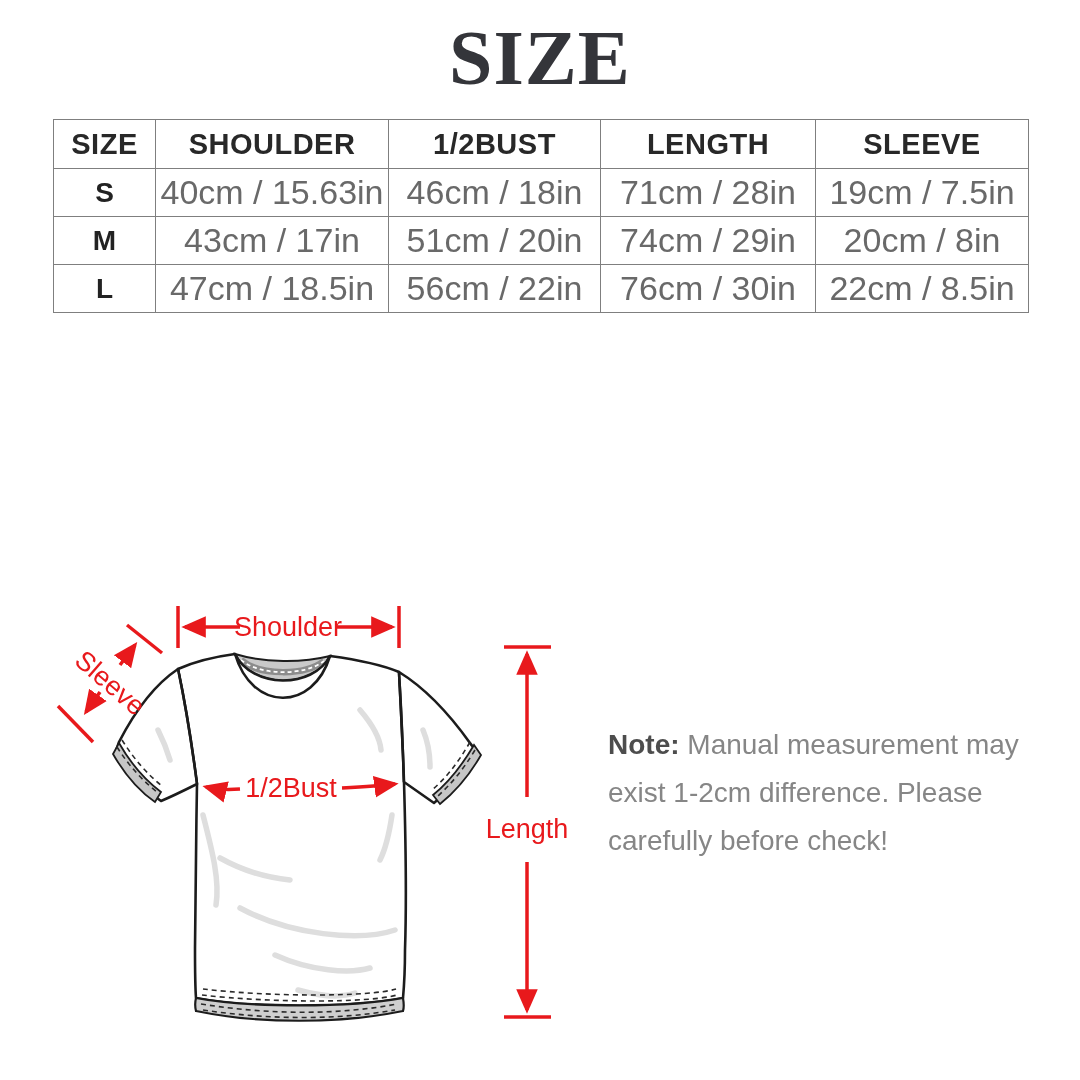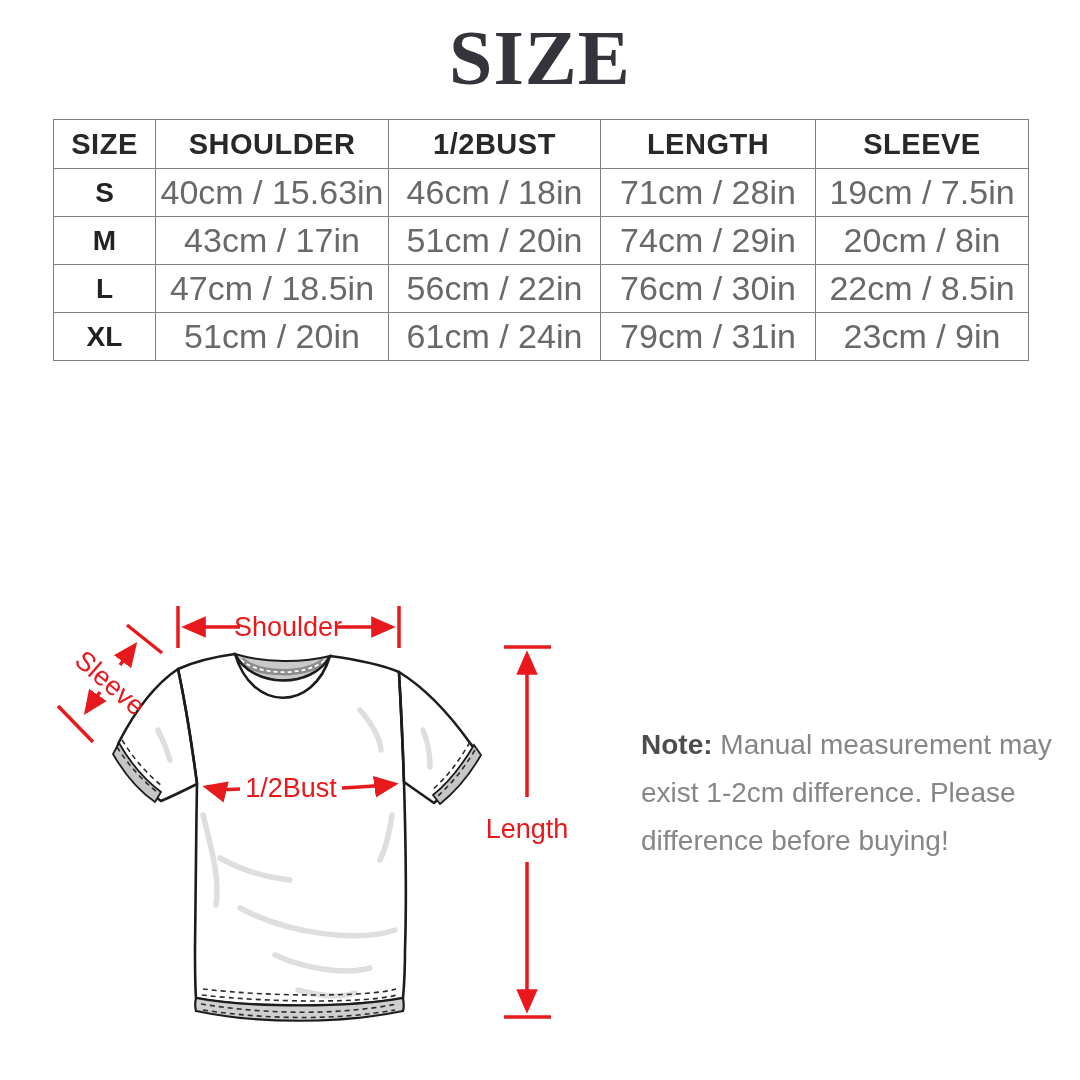--- a/index.html
+++ b/index.html
@@ -49,21 +49,21 @@
   .wrinkle{fill:none;stroke:#dedede;stroke-width:5.5;stroke-linecap:round;}
   .stitch{fill:none;stroke:#2a2a2a;stroke-width:1.6;stroke-dasharray:5 4;}
   .grayfill{fill:#c9c9c9;stroke:var(--outline);stroke-width:2;}
   .cuff{fill:#c6c6c6;stroke:var(--outline);stroke-width:1.8;}
   .hemlip{fill:#cfcfcf;stroke:var(--outline);stroke-width:2.2;}
   .redln{fill:none;stroke:var(--accent-red);stroke-width:3.5;}
   .redtxt{fill:var(--accent-red);font-family:"Liberation Sans",sans-serif;font-size:27px;}
 
   .note{
     position:absolute;left:608px;top:721px;width:420px;
-    font-size:28px;line-height:48px;color:var(--note-text);margin-left:33px;
+    font-size:28px;line-height:48px;color:var(--note-text);
   }
   .note .lbl{font-weight:700;color:var(--note-label);}
 </style>
 </head>
 <body>
 
 <div class="page">
 
   <div class="title">SIZE</div>
 
@@ -99,27 +99,20 @@
           <td>74cm / 29in</td>
           <td>20cm / 8in</td>
         </tr>
         <tr>
           <th>L</th>
           <td>47cm / 18.5in</td>
           <td>56cm / 22in</td>
           <td>76cm / 30in</td>
           <td>22cm / 8.5in</td>
         </tr>
-        <tr>
-          <th>XL</th>
-          <td>51cm / 20in</td>
-          <td>61cm / 24in</td>
-          <td>79cm / 31in</td>
-          <td>23cm / 9in</td>
-        </tr>
       </tbody>
   </table>
 
   <div class="diagram">
     <svg viewBox="0 0 560 470">
       <defs>
         <marker id="ah" markerWidth="7" markerHeight="7" viewBox="0 0 10 10" refX="8.5" refY="5" orient="auto">
           <path d="M0,0.6 L10,5 L0,9.4 Z" fill="var(--accent-red)"></path>
         </marker>
       </defs>
@@ -201,16 +194,16 @@
         <path class="redln" d="M487,207 L487,64" marker-end="url(#ah)"></path>
         <path class="redln" d="M487,272 L487,420" marker-end="url(#ah)"></path>
         <text class="redtxt" x="487" y="248" text-anchor="middle">Length</text>
       </g>
     </svg>
   </div>
 
   <div class="note">
     <div><span class="lbl">Note:</span> <span>Manual measurement may</span></div>
     <div>exist 1-2cm difference. Please</div>
-    <div>difference before buying!</div>
+    <div>carefully before check!</div>
   </div>
 
 </div>
 
 </body></html>

